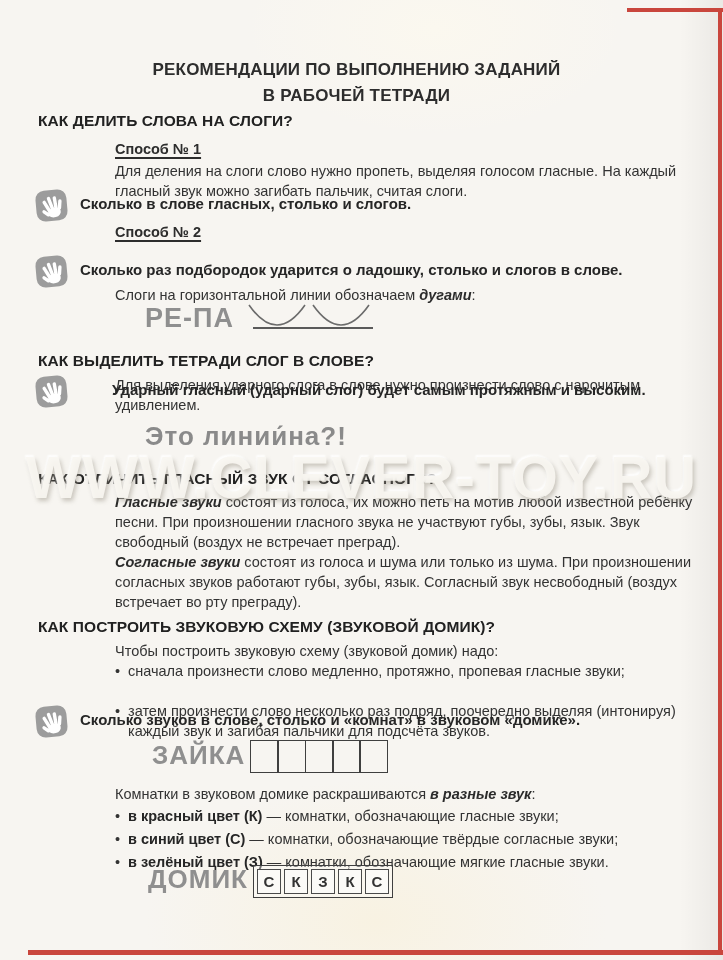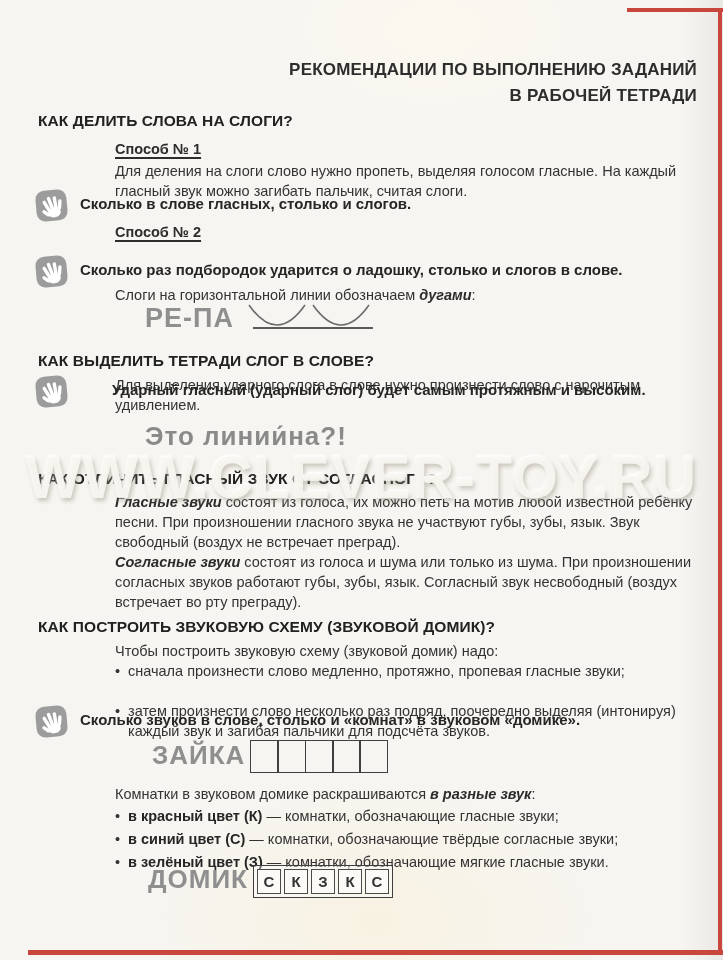--- a/index.html
+++ b/index.html
@@ -16,21 +16,21 @@
       linear-gradient(90deg, rgba(0,0,0,0) 94%, rgba(0,0,0,0.05) 100%),
       #f7f5f1;
   }
   
   .edge{position:absolute;background:#c9463d;}
   .edge-top{top:8px;left:627px;right:0;height:4px;}
   .edge-right{top:8px;bottom:5px;right:1px;width:4px;}
   .edge-bottom{bottom:5px;left:28px;right:0;height:5px;}
 
   .title{
-    position:absolute;top:57px;left:0;right:26px;text-align:right;
+    position:absolute;top:57px;left:0;right:26px;text-align:center;
     font-weight:bold;font-size:17px;line-height:1.5;color:#2d2d2d;letter-spacing:.2px;padding-left:16px;
   }
   .h{
     position:absolute;left:38px;font-weight:bold;font-size:15.5px;color:#212121;letter-spacing:.1px;white-space:nowrap;
   }
   .sub{
     position:absolute;left:115px;font-weight:bold;font-size:14.5px;color:#2d2d2d;
     text-decoration:underline;text-underline-offset:3px;text-decoration-thickness:1.5px;
   }
   .body-t{

